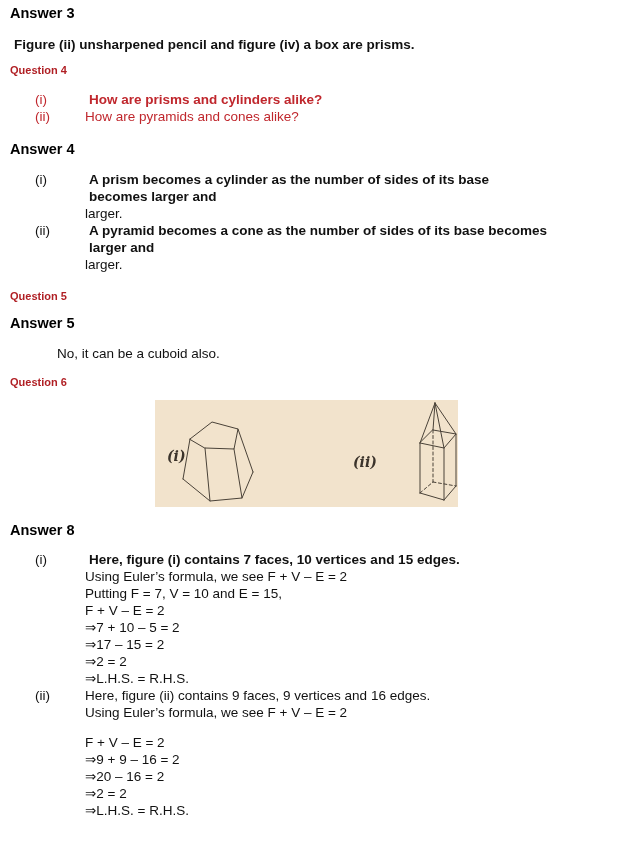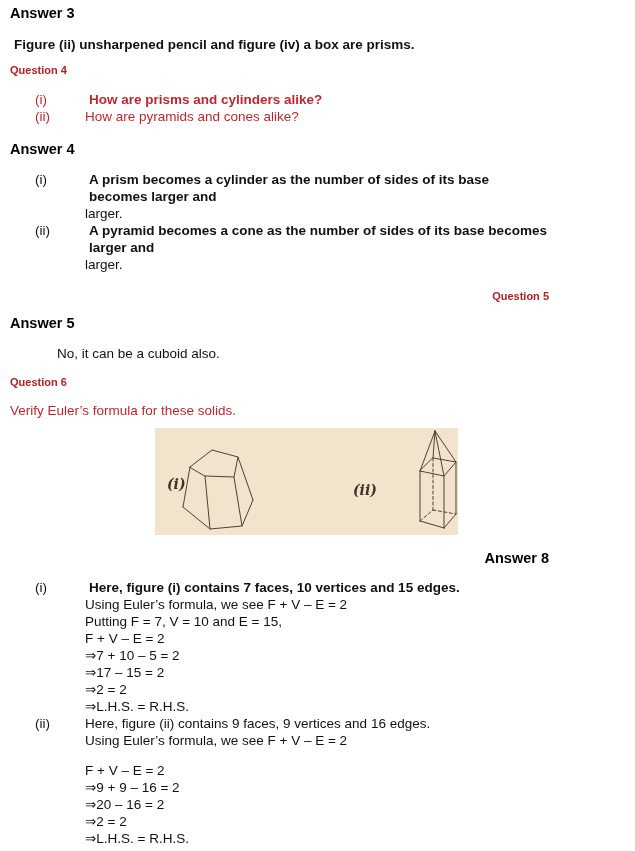--- a/index.html
+++ b/index.html
@@ -14,21 +14,21 @@
   .h-black { font-weight: bold; color: #000000; font-size: 14.5px; line-height: 17px; }
   .h-red   { font-weight: bold; color: #b01f24; font-size: 11px; line-height: 17px; }
   .red     { color: #c0272d; }
   .para    { line-height: 17px; }
   .indent-sm { padding-left: 4px; font-weight: bold; }
   .indent-47 { padding-left: 47px; }
   .item { display: flex; align-items: flex-start; }
   .marker { width: 50px; padding-left: 25px; flex: 0 0 auto; box-sizing: content-box; }
   .itext  { flex: 1 1 auto; }
   .mt14 { margin-top: 14px; } .mt9  { margin-top: 9px; }  .mt12 { margin-top: 12px; }
-  .mt16 { margin-top: 16px; } .mt13 { margin-top: 13px; } .mt15 { margin-top: 15px; text-align: right; }
+  .mt16 { margin-top: 16px; } .mt13 { margin-top: 13px; } .mt15 { margin-top: 15px; }
   .mt10 { margin-top: 10px; } .mt11 { margin-top: 11px; }
   .gap-top { margin-top: 13px; }
   .figure-panel {
     position: relative; margin-left: 145px; margin-top: 9px;
     width: 303px; height: 107px; background: #f2e3cc;
   }
   .fig-label {
     position: absolute; font-family: "DejaVu Serif", serif;
     font-style: italic; font-weight: bold; font-size: 14px; color: #3b332b;
   }
@@ -79,21 +79,20 @@
       </div>
     </div>
   </div>
 
   <div class="h-red mt15">Question 5</div>
 
   <div class="h-black mt10">Answer 5</div>
   <div class="para mt13 indent-47">No, it can be a cuboid also.</div>
 
   <div class="h-red mt12">Question 6</div>
-  <div class="para red mt11">Verify Euler’s formula for these solids.</div>
 
   <div class="figure-panel">
     <span class="fig-label one">(i)</span>
     <svg class="fig-svg one" width="72" height="86" viewBox="0 0 72 86">
       <polygon points="8,20 30,3 56,10 52,30 23,29"></polygon>
       <line x1="8" y1="20" x2="1" y2="60"></line>
       <line x1="23" y1="29" x2="28" y2="82"></line>
       <line x1="52" y1="30" x2="60" y2="79"></line>
       <line x1="56" y1="10" x2="71" y2="53"></line>
       <polyline points="1,60 28,82 60,79 71,53"></polyline>

